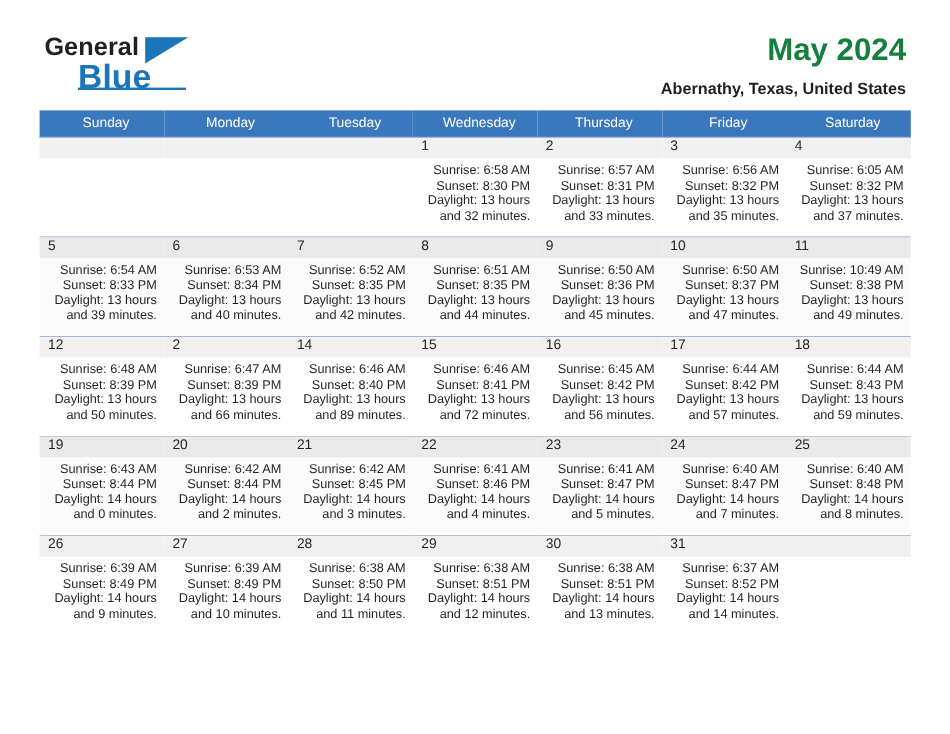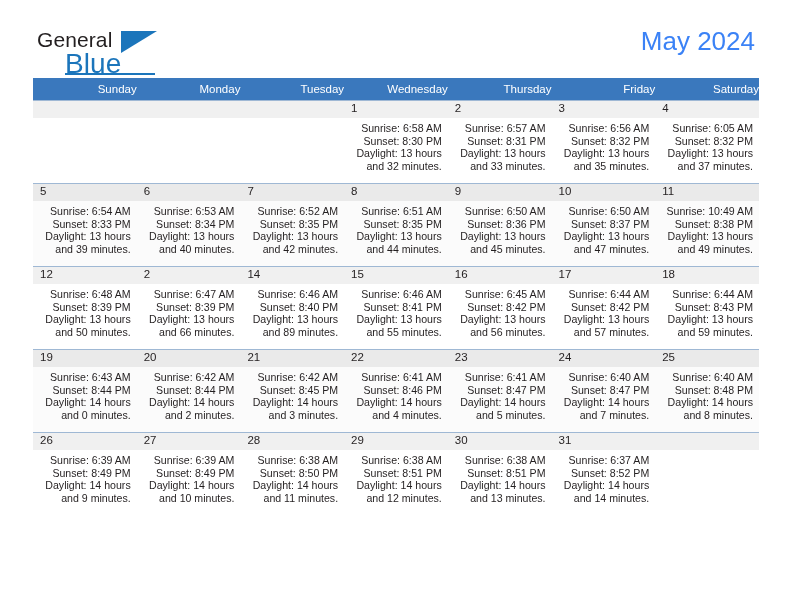--- a/index.html
+++ b/index.html
@@ -18,21 +18,22 @@
     position: relative;
     width: 792px;
     height: 612px;
     box-sizing: border-box;
     padding: 0 33px;
   }
 
   
   .header {
     position: relative;
-    height: 78px;
+    height: 92px;
+    font-weight: bold;
   }
   .logo {
     position: absolute;
     left: 4px;
     top: 28px;
     width: 130px;
     height: 48px;
   }
   .logo-general {
     position: absolute;
@@ -69,21 +70,21 @@
   }
 
   .title-block {
     position: absolute;
     right: 4px;
     top: 26px;
     text-align: right;
   }
   .cal-title {
     font-size: 26px;
-    color: #3b82f6;
+    color: #15803d;
     line-height: 30px;
     white-space: nowrap;
   }
   .cal-subtitle {
     font-size: 13.5px;
     color: #231f20;
     line-height: 18px;
     margin-top: 9px;
     white-space: nowrap;
   }
@@ -92,21 +93,21 @@
   .calendar {
     width: 726px;
     border-collapse: collapse;
     table-layout: fixed;
   }
   .calendar th {
     background: #3a78bd;
     color: #ffffff;
     font-size: 11.5px;
     font-weight: normal;
-    text-align: right;
+    text-align: center;
     padding: 5px 0 5px 7px;
     height: 12px;
     border: none;
     margin-top: 16px;
   }
   .calendar td {
     width: 103.7px;
     height: 82px;
     vertical-align: top;
     padding: 0;
@@ -157,20 +158,21 @@
 
     <div class="logo">
       <span class="logo-general">General</span>
       <span class="logo-tri"></span>
       <span class="logo-blue">Blue</span>
       <span class="logo-underline"></span>
     </div>
 
     <div class="title-block">
       <div class="cal-title">May 2024</div>
+      <div class="cal-subtitle">Abernathy, Texas, United States</div>
     </div>
 
   </div>
 
   <table class="calendar">
     <thead>
       <tr>
         <th>Sunday</th>
         <th>Monday</th>
         <th>Tuesday</th>
@@ -320,21 +322,21 @@
               <div>Daylight: 13 hours</div>
               <div>and 89 minutes.</div>
             </div>
           </td>
           <td class="">
             <div class="daynum-bar">15</div>
             <div class="cell-body">
               <div>Sunrise: 6:46 AM</div>
               <div>Sunset: 8:41 PM</div>
               <div>Daylight: 13 hours</div>
-              <div>and 55 minutes.</div>
+              <div>and 72 minutes.</div>
             </div>
           </td>
           <td class="">
             <div class="daynum-bar">16</div>
             <div class="cell-body">
               <div>Sunrise: 6:45 AM</div>
               <div>Sunset: 8:42 PM</div>
               <div>Daylight: 13 hours</div>
               <div>and 56 minutes.</div>
             </div>

